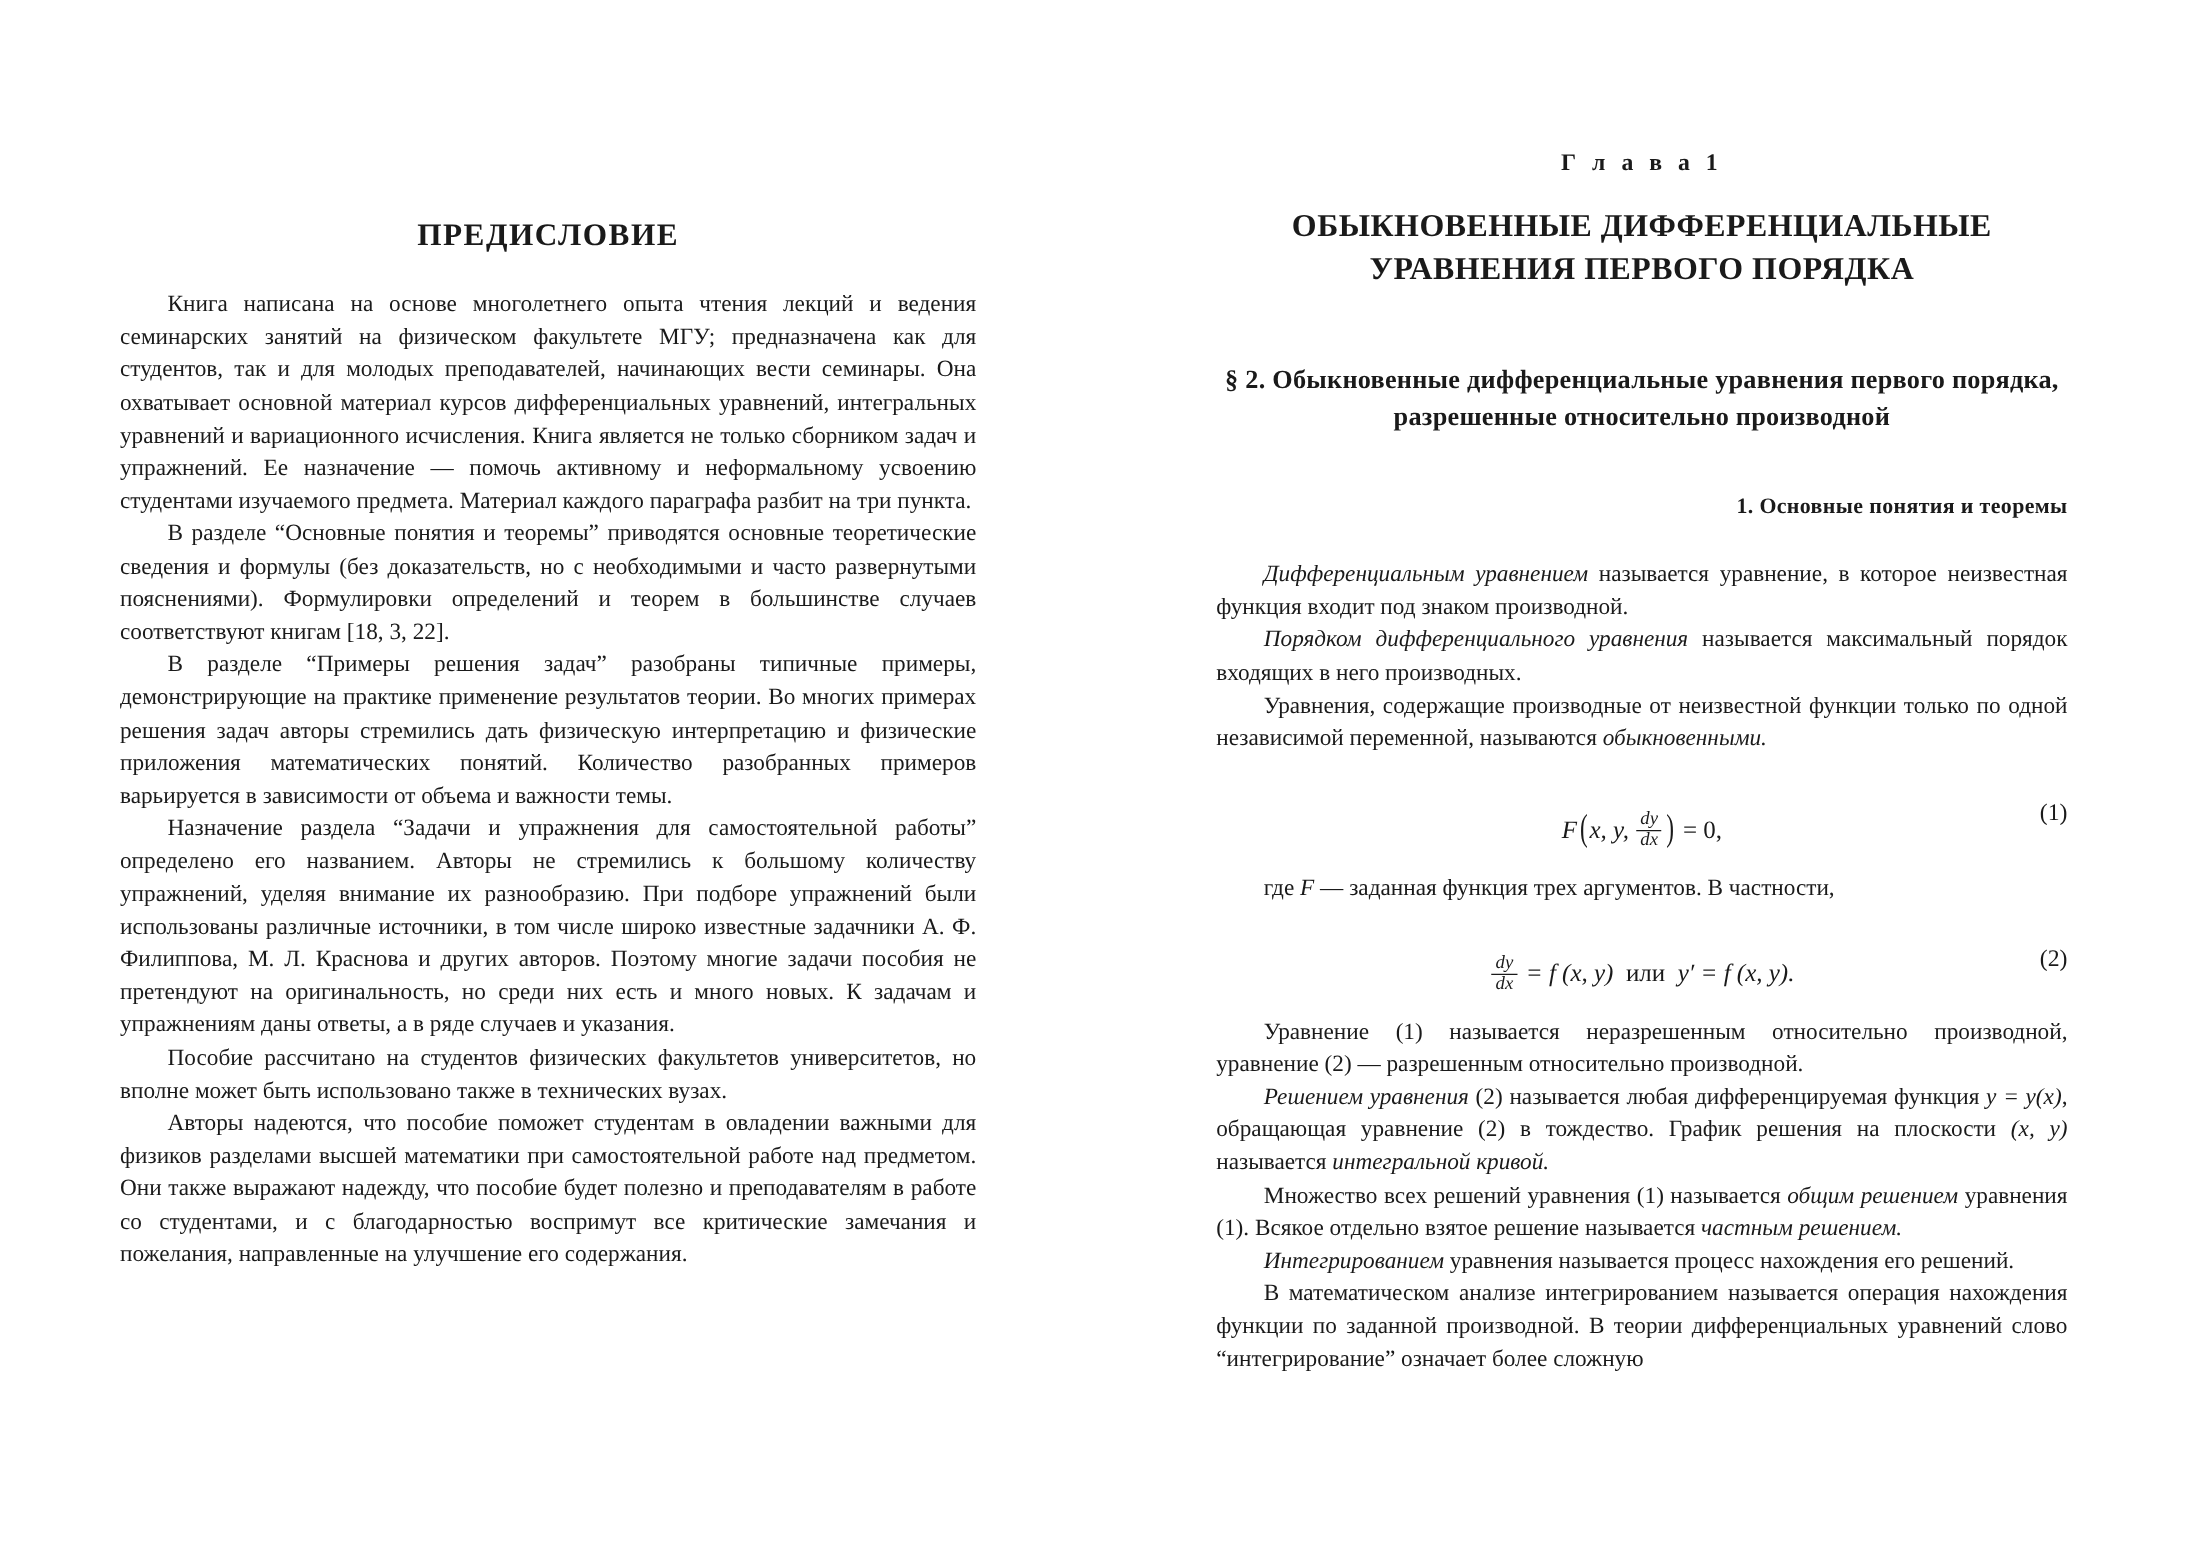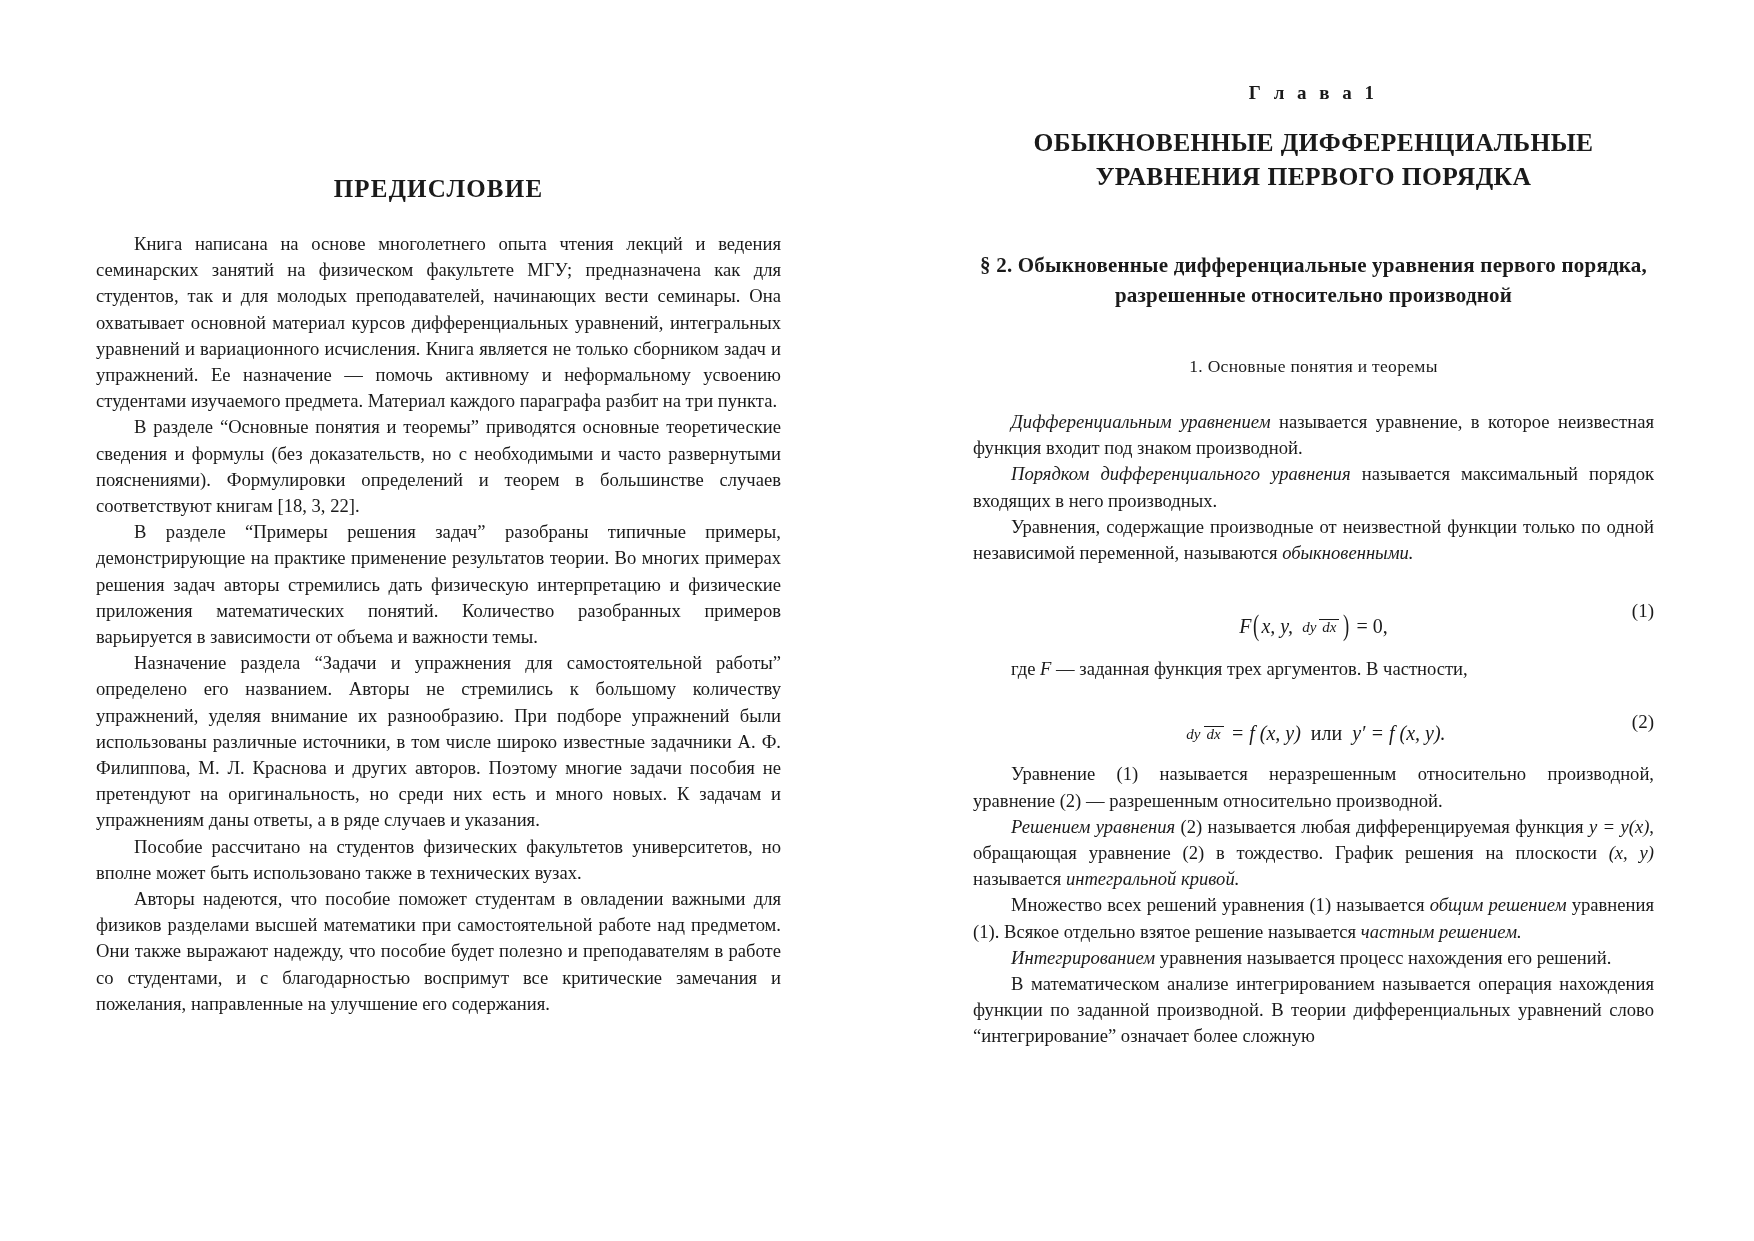--- a/index.html
+++ b/index.html
@@ -24,21 +24,21 @@
   .col {
     box-sizing: border-box;
     position: relative;
   }
   .col-left {
     width: 877px;
     padding: 150px 96px 40px 96px;
   }
   .col-right {
     width: 877px;
-    padding: 82px 100px 40px 96px;
+    padding: 120px 100px 40px 96px;
   }
   h1.preface-title {
     font-size: 25px;
     font-weight: bold;
     text-align: center;
     letter-spacing: 1.2px;
     margin: 25px 0 28px 0;
   }
   p.body-par {
     font-size: 18.6px;
@@ -67,22 +67,22 @@
   h3.section-title {
     font-size: 21px;
     font-weight: bold;
     text-align: center;
     line-height: 30px;
     margin: 0 0 46px 0;
     letter-spacing: 0.2px;
   }
   h4.subsection-title {
     font-size: 17.5px;
-    font-weight: normal;
-    text-align: center;
+    font-weight: bold;
+    text-align: right;
     margin: 0 0 32px 0;
     letter-spacing: 0.3px;
   }
   .em {
     font-style: italic;
   }
   .formula-row {
     position: relative;
     display: flex;
     align-items: center;
@@ -96,21 +96,21 @@
     font-size: 19px;
   }
   .math {
     font-family: "Liberation Serif", serif;
     font-style: italic;
     font-size: 20px;
     margin-top: 24px;
   }
   .frac {
     display: inline-flex;
-    flex-direction: row;
+    flex-direction: column;
     align-items: center;
     vertical-align: middle;
     font-size: 15px;
     line-height: 1.05;
     margin: 0 2px;
     position: relative;
     top: -1px;
   }
   .frac .num {
     padding: 0 3px;

